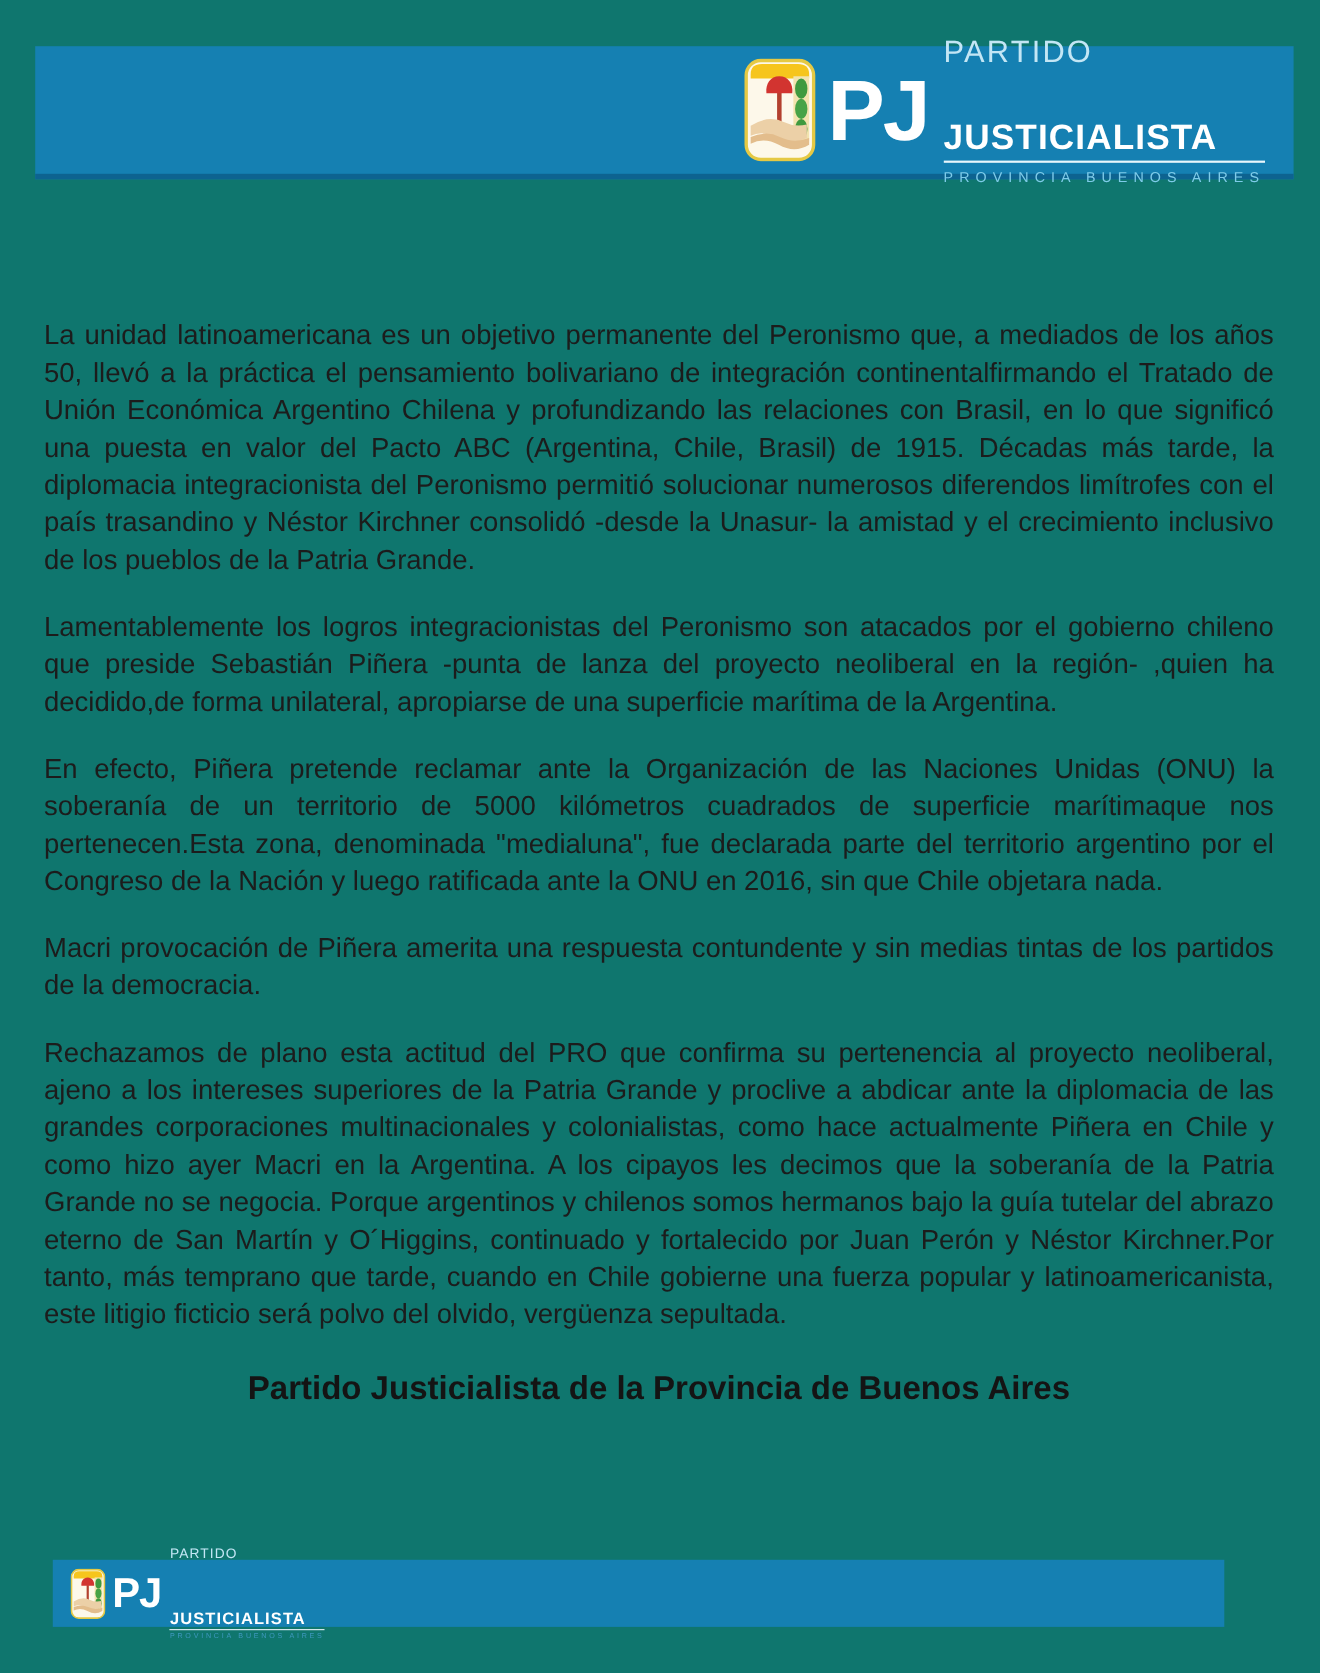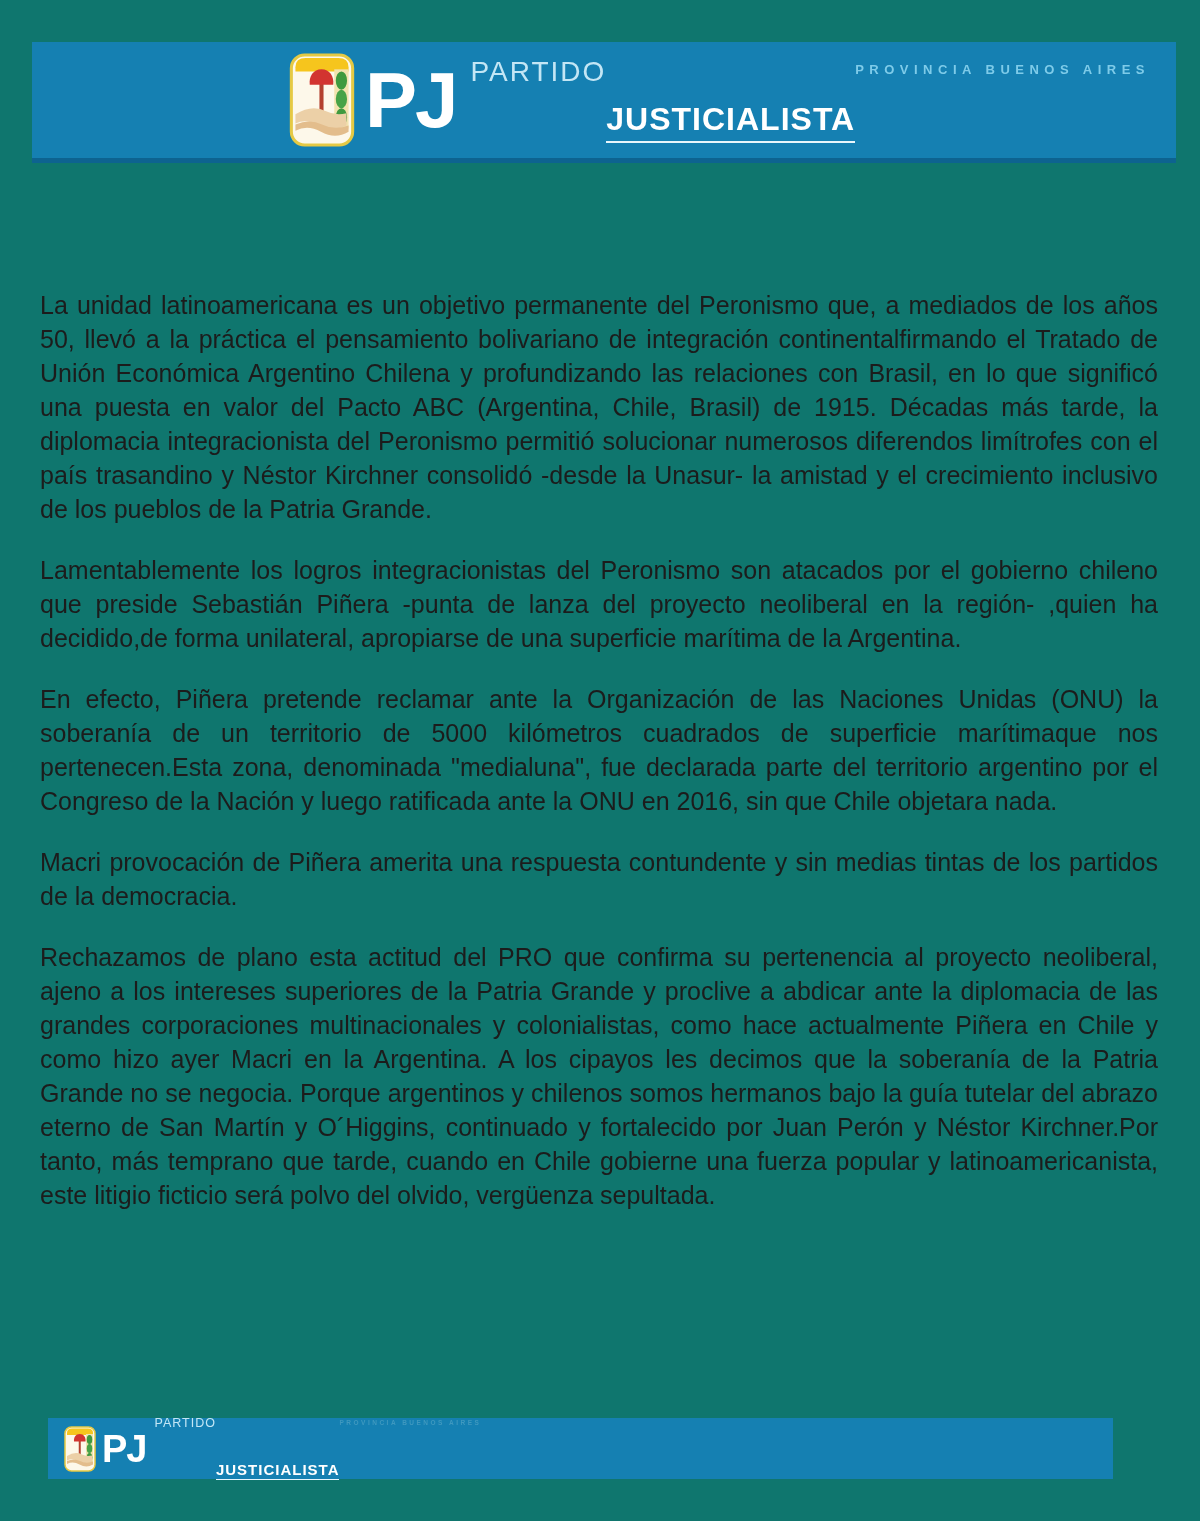--- a/index.html
+++ b/index.html
@@ -33,41 +33,41 @@
   .logo-group { display: flex; align-items: center; }
   .logo-shield { height: 94px; width: 66px; margin-right: 10px; }
   .logo-monogram {
     font-size: 78px;
     font-weight: bold;
     color: #ffffff;
     line-height: 1;
     margin-right: 14px;
     letter-spacing: -2px;
   }
-  .logo-textcol { display: flex; flex-direction: row; }
+  .logo-textcol { display: flex; flex-direction: column; }
   .logo-partido {
     color: #c3e6f5;
     font-size: 28px;
     letter-spacing: 2px;
     line-height: 1.05;
   }
   .logo-justicialista {
     color: #ffffff;
     font-weight: bold;
     font-size: 32px;
     letter-spacing: 1px;
     line-height: 1.1;
     border-bottom: 2px solid #e8f6fc;
     padding-bottom: 4px;
     margin-top: 45px;
   }
   .logo-provincia {
     color: #7ecbe9;
     font-size: 13px;
-    font-weight: bold;
+    font-weight: normal;
     letter-spacing: 5.5px;
     margin-top: 5px;
   }
 
   
   .doc-title {
     position: absolute;
     top: 196px;
     left: 0;
     width: 100%;
@@ -153,20 +153,21 @@
 
         <p>Lamentablemente los logros integracionistas del Peronismo son atacados por el gobierno chileno que preside Sebastián Piñera -punta de lanza del proyecto neoliberal en la región- ,quien ha decidido,de forma unilateral, apropiarse de una superficie marítima de la Argentina.</p>
 
         <p>En efecto, Piñera pretende reclamar ante la Organización de las Naciones Unidas (ONU) la soberanía de un territorio de 5000 kilómetros cuadrados de superficie marítimaque nos pertenecen.Esta zona, denominada "medialuna", fue declarada parte del territorio argentino por el Congreso de la Nación y luego ratificada ante la ONU en 2016, sin que Chile objetara nada.</p>
 
         <p>Macri provocación de Piñera amerita una respuesta contundente y sin medias tintas de los partidos de la democracia.</p>
 
 
         <p>Rechazamos de plano esta actitud del PRO que confirma su pertenencia al proyecto neoliberal, ajeno a los intereses superiores de la Patria Grande y proclive a abdicar ante la diplomacia de las grandes corporaciones multinacionales y colonialistas, como hace actualmente Piñera en Chile y como hizo ayer Macri en la Argentina. A los cipayos les decimos que la soberanía de la Patria Grande no se negocia. Porque argentinos y chilenos somos hermanos bajo la guía tutelar del abrazo eterno de San Martín y O´Higgins, continuado y fortalecido por Juan Perón y Néstor Kirchner.Por tanto, más temprano que tarde, cuando en Chile gobierne una fuerza popular y latinoamericanista, este litigio ficticio será polvo del olvido, vergüenza sepultada.</p>
       </div>
+    <div class="doc-closing">Partido Justicialista de la Provincia de Buenos Aires</div>
   </div>
 
   <div class="footer-band">
     <div class="logo-group">
       <svg class="logo-shield" viewBox="0 0 64 92" aria-hidden="true">
         <rect x="2" y="2" width="60" height="88" rx="13" fill="#fdf8ea" stroke="#e5c944" stroke-width="3"></rect>
         <path d="M6 14 q0 -9 10 -9 h32 q10 0 10 9 v4 H6 z" fill="#f6c51d"></path>
         <rect x="44" y="16" width="14" height="58" fill="#f2e3ae"></rect>
         <ellipse cx="51" cy="27" rx="5.5" ry="9" fill="#3f9a3f"></ellipse>
         <ellipse cx="51" cy="45" rx="5.5" ry="9" fill="#47a347"></ellipse>

